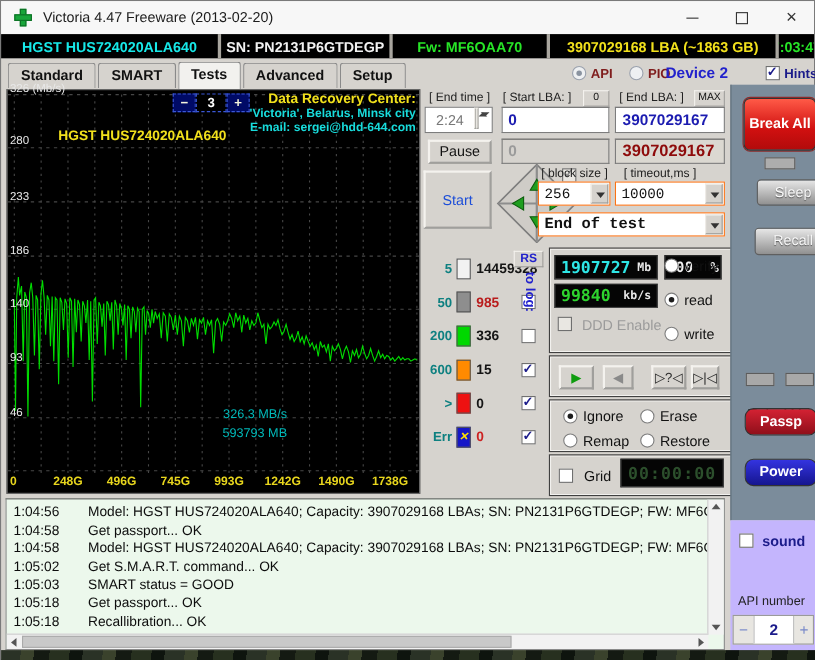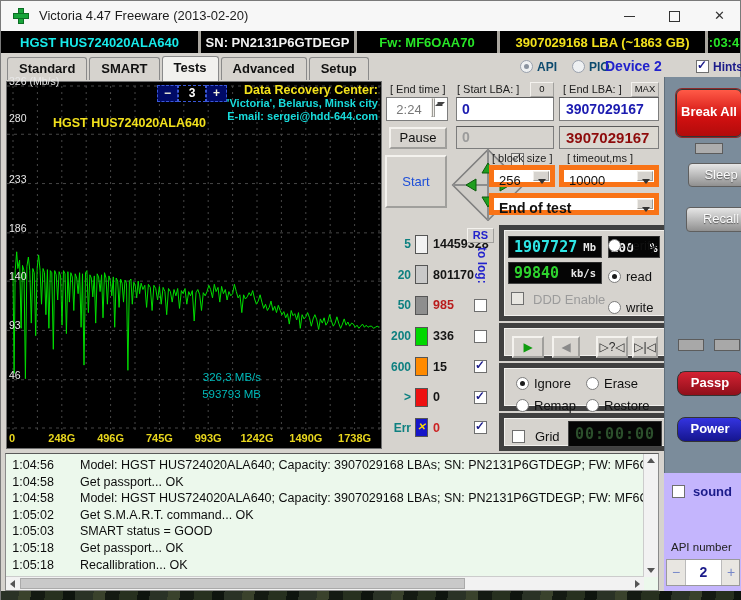--- a/index.html
+++ b/index.html
@@ -29,21 +29,21 @@
   .tab{padding:3px 11px 4px;border:1px solid #8a8a8a;border-bottom:none;border-radius:3px 3px 0 0;background:#d6d3ce;font-size:13px;font-weight:bold;color:#111;margin-right:2px;}
   .tab.active{background:#f2f1ee;padding-bottom:7px;margin-bottom:-2px;}
   .radio{display:inline-block;width:13px;height:13px;border-radius:50%;background:#fff;border:1px solid #7d7d7d;box-sizing:border-box;position:relative;vertical-align:middle;}
   .radio.checked::after{content:"";position:absolute;left:3px;top:3px;width:5px;height:5px;border-radius:50%;background:#1c1c1c;}
   .radio.dis{border-color:#9aa1ad;background:#eef0f2;}
   .radio.dis.checked::after{background:#8a93a0;}
   .cbx{display:inline-block;width:13px;height:13px;background:#fff;border:1px solid #6f6f6f;box-sizing:border-box;position:relative;vertical-align:middle;}
   .cbx.checked::after{content:"✓";position:absolute;left:0px;top:-3px;font-size:12px;font-weight:bold;color:#1b1b8a;}
   .cbx.dis{background:#e9e7e2;}
   .cbx.dis.checked::after{color:#8b8b8b;}
-  .apilbl{position:absolute;top:7px;font-size:12px;font-weight:bold;color:#0c4a6e;}
+  .apilbl{position:absolute;top:7px;font-size:12px;font-weight:bold;color:#7f1d1d;}
   .devlbl{position:absolute;left:604px;top:5px;font-size:14px;font-weight:bold;color:#2222cc;}
   .hintslbl{position:absolute;left:712px;top:7px;font-size:12px;font-weight:bold;color:#1b1b8a;}
   
   .graph{position:absolute;left:5px;top:80px;width:376px;height:368px;background:#000;border:1px solid #6f6f6f;box-sizing:border-box;}
   #plot{position:absolute;left:0;top:0;}
   #ylabels span{position:absolute;color:#e8e8e8;font-size:10.5px;}
   #xlabels{position:absolute;left:0;top:348px;width:374px;height:18px;}
   #xlabels span{position:absolute;top:2px;width:48px;text-align:center;color:#e8d61d;font-size:11px;font-weight:bold;}
   .scalectl{position:absolute;left:150px;top:3px;height:17px;display:flex;}
   .scalectl .sc{border:1px dashed #3a57d6;background:#000a66;color:#f5f5dc;font-size:12px;font-weight:bold;text-align:center;line-height:15px;box-sizing:border-box;}
@@ -63,39 +63,39 @@
   .fld-end{left:558px;top:96px;width:100px;height:24px;color:#1b1bb0;font-size:14px;padding:3px 0 0 6px;}
   .fld-shadow{left:455px;top:125px;width:98px;height:23px;background:#d6d3ce;color:#9b9b9b;font-size:14px;padding:2px 0 0 5px;}
   .fld-endred{left:558px;top:125px;width:100px;height:23px;background:#dbd8d1;color:#8e0b0b;font-size:15px;padding:2px 0 0 6px;}
   .spin{position:absolute;left:385px;top:96px;width:62px;height:24px;background:#fff;border:1px solid #7d7d7d;box-sizing:border-box;}
   .spin .val{position:absolute;left:0;top:4px;width:44px;text-align:center;color:#787878;font-size:13px;}
   .spinbtns{position:absolute;right:1px;top:1px;width:15px;height:20px;}
   .spb{position:relative;width:15px;height:10px;background:#d6d3ce;border:1px outset #f0eee9;box-sizing:border-box;}
   .tri{width:0;height:0;position:absolute;left:3px;}
   .tri.up{top:3px;border-left:4px solid transparent;border-right:4px solid transparent;border-bottom:4px solid #444;}
   .tri.dn{top:3px;border-left:4px solid transparent;border-right:4px solid transparent;border-top:4px solid #444;}
-  .dd{position:absolute;background:#fff;border:5px solid #f97316;box-sizing:border-box;font-size:13px;color:#111;}
+  .dd{position:absolute;background:#fff;border:1px solid #f97316;box-sizing:border-box;font-size:13px;color:#111;font-family:Liberation Mono, monospace;}
   .dd .dv{position:absolute;left:5px;top:3px;}
   .dd .da{position:absolute;right:1px;top:1px;bottom:1px;width:16px;background:#d6d3ce;border:1px outset #f0eee9;box-sizing:border-box;}
   .dd .da::after{content:"";position:absolute;left:4px;top:7px;border-left:4px solid transparent;border-right:4px solid transparent;border-top:5px solid #333;}
   
   .diamond{position:absolute;left:450px;top:148px;width:74px;height:72px;}
   
   .counters{position:absolute;left:384px;top:228px;width:110px;}
   .crow{position:relative;height:30.6px;display:flex;align-items:center;}
   .clab{width:26px;text-align:right;color:#0e8080;font-size:12px;font-weight:bold;flex:none;}
   .swatch{width:13px;height:19px;border:1px solid #555;box-sizing:border-box;margin-left:4px;flex:none;position:relative;text-align:center;}
   .swatch .glyph{position:absolute;left:0;right:0;top:2px;color:#ffe000;font-size:10px;font-weight:bold;}
   .cval{margin-left:5px;font-size:12.5px;font-weight:bold;color:#111;white-space:nowrap;}
   .cchk{position:absolute;right:8px;}
   .rsbtn{position:absolute;left:466px;top:227px;width:27px;height:15px;background:#d6d3ce;border:1px outset #f4f2ee;color:#2222cc;font-size:11px;font-weight:bold;text-align:center;line-height:13px;box-sizing:border-box;}
   .tolog{position:absolute;left:472px;top:246px;width:16px;height:60px;writing-mode:vertical-rl;color:#2222cc;font-size:12px;font-weight:bold;}
   
   .monitor{position:absolute;left:498px;top:224px;width:162px;height:226px;}
-  .gbox{position:absolute;left:0;width:186px;border:5px solid #404040;box-shadow:inset 0 0 0 1px #f2f1ee;box-sizing:border-box;background:#d6d3ce;}
+  .gbox{position:absolute;left:0;width:186px;border:1px solid #404040;box-shadow:inset 0 0 0 1px #f2f1ee;box-sizing:border-box;background:#d6d3ce;}
   .lcd{position:absolute;background:#050505;border:1px solid #444;border-top-color:#2a2a2a;box-sizing:border-box;font-family:"DejaVu Sans Mono",monospace;display:flex;align-items:center;justify-content:space-between;padding:0 5px;}
   .lcd .u{color:#e8e8e8;font-size:10.5px;font-weight:bold;}
   .rlist{position:absolute;font-size:13px;color:#111;}
   .rlbl{margin-left:5px;vertical-align:middle;font-size:13px;color:#111;}
   .rlbl.dis{color:#9b9b9b;}
   .pbtn{position:absolute;height:22px;background:#d6d3ce;border:2px outset #f4f2ee;box-sizing:border-box;text-align:center;line-height:16px;font-size:12px;padding:0;}
   
   .sidebar{position:absolute;left:663px;top:76px;width:78px;height:396px;background:#7b8c9b;border-left:1px solid #5f6e7a;box-sizing:border-box;}
   .sbig{position:absolute;border-radius:6px;color:#fff;font-weight:bold;font-size:13px;text-align:center;border:1px solid #333;}
   .breakall{left:11px;top:12px;width:64px;height:46px;background:linear-gradient(#ff5a47,#d01010 60%,#b20b0b);line-height:44px;box-shadow:0 0 0 1px #8d2a2a;}
@@ -195,21 +195,21 @@
         <line x1="0" y1="101.56441717791412" x2="374" y2="101.56441717791412" stroke="#474747" stroke-dasharray="3,4"></line>
         <line x1="0" y1="150.87116564417175" x2="374" y2="150.87116564417175" stroke="#474747" stroke-dasharray="3,4"></line>
         <line x1="0" y1="199.12883435582822" x2="374" y2="199.12883435582822" stroke="#474747" stroke-dasharray="3,4"></line>
         <line x1="0" y1="248.43558282208588" x2="374" y2="248.43558282208588" stroke="#474747" stroke-dasharray="3,4"></line>
         <line x1="0" y1="297.74233128834356" x2="374" y2="297.74233128834356" stroke="#474747" stroke-dasharray="3,4"></line>
         <line x1="0" y1="346" x2="374" y2="346" stroke="#474747" stroke-dasharray="3,4"></line>
         <polyline points="6.0,190.7 7.1,291.4 8.2,188.6 9.7,169.8 10.8,186.5 12.6,178.1 14.1,246.3 15.5,183.4 17.0,188.6 18.4,296.7 19.9,184.4 21.4,175.0 22.8,188.6 24.3,241.1 25.8,186.5 27.2,190.7 28.7,253.7 30.2,185.5 31.6,172.9 33.1,188.6 34.5,222.2 36.0,186.5 37.5,190.7 38.9,232.7 40.4,187.6 41.9,246.3 43.3,188.6 44.8,190.7 46.3,267.3 47.7,188.6 49.2,192.8 50.7,218.0 52.1,189.7 53.6,193.9 55.0,243.2 56.5,188.6 58.0,191.8 59.4,251.6 60.9,189.7 62.4,220.1 63.8,190.7 65.3,194.9 66.8,228.5 68.2,191.8 69.7,196.0 71.1,211.7 72.6,190.7 74.1,245.3 75.5,191.8 77.0,283.1 78.5,190.7 79.9,188.6 81.4,230.6 82.9,192.8 84.3,196.0 85.8,214.9 87.3,193.9 88.7,241.1 90.2,191.8 91.6,194.9 93.1,209.6 94.6,192.8 96.0,235.8 97.5,190.7 99.0,196.0 100.4,222.2 101.9,193.9 103.4,199.1 104.8,213.8 106.3,194.9 107.7,245.3 109.2,196.0 110.7,199.1 112.1,225.4 113.6,197.0 115.1,201.2 116.5,220.1 118.0,198.1 119.5,201.2 120.9,288.3 122.4,199.1 123.9,197.0 125.3,222.2 126.8,200.2 128.2,203.3 129.7,215.9 131.2,199.1 132.6,211.7 134.1,201.2 135.9,207.5 137.8,203.3 139.6,225.4 141.4,202.3 143.3,205.4 145.1,228.5 146.9,203.3 148.7,206.5 150.6,218.0 152.4,204.4 154.2,222.2 156.1,205.4 157.9,209.6 159.7,232.7 161.5,206.5 163.4,209.6 165.2,220.1 167.0,207.5 168.9,213.8 170.7,206.5 172.5,226.4 174.4,208.6 176.2,211.7 178.0,206.5 179.8,222.2 181.7,209.6 183.5,213.8 185.3,208.6 187.2,239.0 189.0,210.7 190.8,207.5 192.7,212.8 194.5,228.5 196.3,210.7 198.2,213.8 200.0,209.6 201.8,203.3 203.6,207.5 205.5,215.9 207.3,202.3 209.1,209.6 211.0,205.4 212.8,220.1 214.6,204.4 216.4,211.7 218.3,207.5 220.1,218.0 221.9,209.6 223.8,213.8 225.6,211.7 227.4,202.3 229.3,209.6 231.1,215.9 232.9,212.8 234.8,230.6 236.6,212.8 238.4,217.0 240.2,214.9 242.1,210.7 243.9,213.8 245.7,208.6 247.6,217.0 249.4,222.2 251.2,219.1 253.1,212.8 254.9,220.1 256.7,226.4 258.5,222.2 260.4,228.5 262.2,225.4 264.0,219.1 265.9,228.5 267.7,224.3 269.5,230.6 271.3,223.3 273.2,228.5 275.0,232.7 276.8,229.6 278.7,235.8 280.5,231.7 282.3,242.1 284.2,228.5 286.0,233.7 287.8,231.7 289.7,237.9 291.5,230.6 293.3,246.3 295.1,232.7 297.0,236.9 298.8,234.8 300.6,230.6 302.5,235.8 304.3,244.2 306.1,236.9 307.9,232.7 309.8,237.9 311.6,247.4 313.4,236.9 315.3,241.1 317.1,235.8 318.9,243.2 320.8,240.0 322.6,232.7 324.4,239.0 326.3,244.2 328.1,241.1 329.9,234.8 331.7,241.1 333.6,246.3 335.4,242.1 337.2,236.9 339.1,243.2 340.9,240.0 342.7,244.2 344.6,241.1 346.4,242.1 348.2,245.3 350.0,243.2 351.9,246.3 353.7,244.2 355.5,242.1 357.4,245.3 359.2,243.2 361.0,245.3 362.8,244.2 364.7,244.2 366.5,246.3 368.3,245.3 370.2,244.2 372.0,245.3" fill="none" stroke="#00dd00" stroke-width="1"></polyline>
       </svg>
     <div id="ylabels">
         <span style="top: -7px; left: 2px;">326 (Mb/s)</span>
-        <span style="top: 30px; left: 2px;">280</span>
+        <span style="top: 40px; left: 2px;">280</span>
         <span style="top: 90.5644px; left: 2px;">233</span>
         <span style="top: 139.871px; left: 2px;">186</span>
         <span style="top: 188.129px; left: 2px;">140</span>
         <span style="top: 237.436px; left: 2px;">93</span>
         <span style="top: 286.742px; left: 2px;">46</span>
       </div>
     <div id="xlabels">
         <span style="left: 2px; width: 20px; text-align: left;">0</span>
         <span style="left: 30.8px;">248G</span>
         <span style="left: 79.6px;">496G</span>
@@ -290,28 +290,20 @@
   <div class="counters">
       <div class="crow">
       <span class="clab">5</span>
       <span class="swatch" style="background: rgb(242, 242, 242);">
           <i class="glyph"></i>
         </span>
       <span class="cval" style="color: rgb(21, 21, 21);">14459328</span>
 
     </div>
       <div class="crow">
-      <span class="clab">20</span>
-      <span class="swatch" style="background: rgb(201, 201, 201);">
-          <i class="glyph"></i>
-        </span>
-      <span class="cval" style="color: rgb(21, 21, 21);">801170</span>
-
-    </div>
-      <div class="crow">
       <span class="clab">50</span>
       <span class="swatch" style="background: rgb(142, 142, 142);">
           <i class="glyph"></i>
         </span>
       <span class="cval" style="color: #b91c1c; text-align: center;">985</span>
       <span class="cbx cchk"></span>
     </div>
       <div class="crow">
       <span class="clab">200</span>
       <span class="swatch" style="background: rgb(0, 216, 0);">

